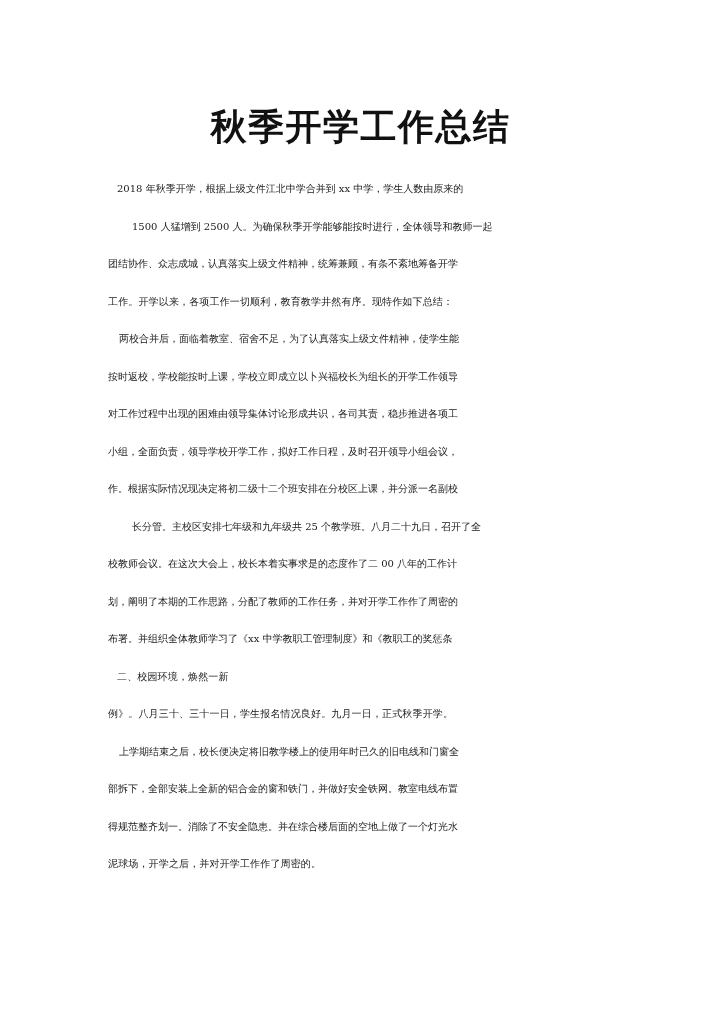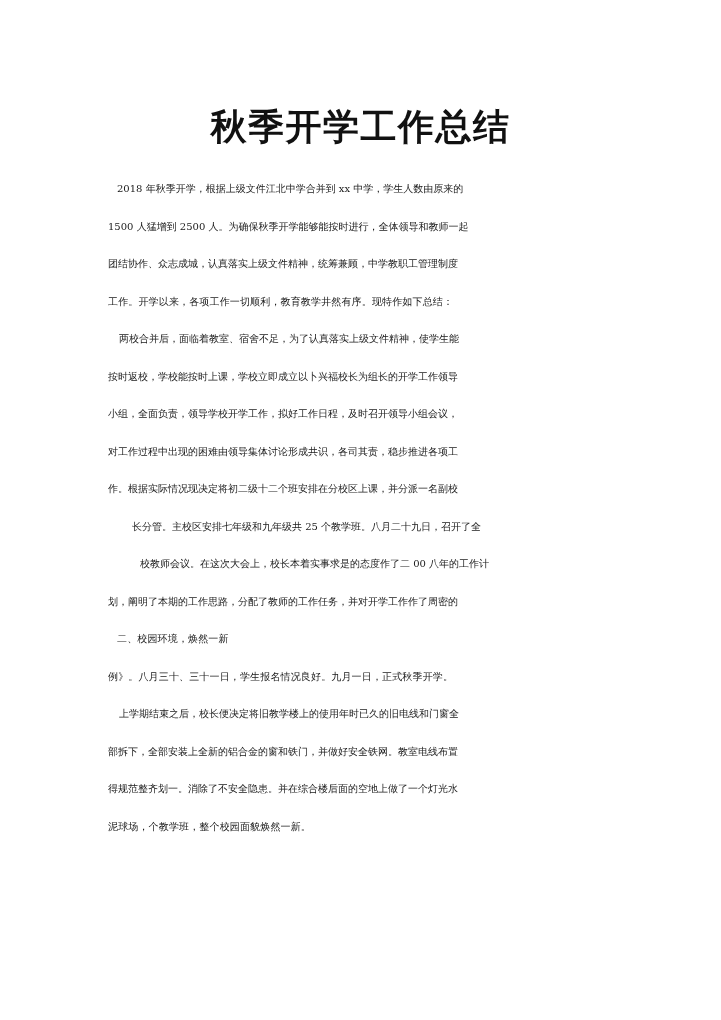--- a/index.html
+++ b/index.html
@@ -79,36 +79,37 @@
 </style>
 </head>
 <body>
 
 <div class="page">
 
   <h1 class="doc-title">秋季开学工作总结</h1>
 
   <div class="doc-body">
     <div class="line justify indent-1" style="display: block;"><span style="letter-spacing: 0px;">2018 年秋季开学，根据上级文件江北中学合并到 xx 中学，学生人数由原来的</span></div>
-    <div class="line justify" style="display: block;"><span style="letter-spacing: 0px;">1500 人猛增到 2500 人。为确保秋季开学能够能按时进行，全体领导和教师一起</span></div>
-    <div class="line justify" style="display: block;"><span style="letter-spacing: 0px;">团结协作、众志成城，认真落实上级文件精神，统筹兼顾，中学教职工管理制度</span></div>
+    <div class="line justify" style="display: block;"><span style="letter-spacing: 0px; margin-left: 24px;">1500 人猛增到 2500 人。为确保秋季开学能够能按时进行，全体领导和教师一起</span></div>
+    <div class="line justify" style="display: block;"><span style="letter-spacing: 0px;">团结协作、众志成城，认真落实上级文件精神，统筹兼顾，有条不紊地筹备开学</span></div>
     <div class="line ragged"><span>工作。开学以来，各项工作一切顺利，教育教学井然有序。现特作如下总结：</span></div>
 
 
     <div class="line justify indent-2" style="display: block;"><span style="letter-spacing: 0px;">两校合并后，面临着教室、宿舍不足，为了认真落实上级文件精神，使学生能</span></div>
     <div class="line justify" style="display: block;"><span style="letter-spacing: 0px;">按时返校，学校能按时上课，学校立即成立以卜兴福校长为组长的开学工作领导</span></div>
+    <div class="line justify" style="display: block;"><span style="letter-spacing: 0px;">对工作过程中出现的困难由领导集体讨论形成共识，各司其责，稳步推进各项工</span></div>
     <div class="line justify" style="display: block;"><span style="letter-spacing: 0px;">小组，全面负责，领导学校开学工作，拟好工作日程，及时召开领导小组会议，</span></div>
-    <div class="line justify" style="display: block;"><span style="letter-spacing: 0px;">对工作过程中出现的困难由领导集体讨论形成共识，各司其责，稳步推进各项工</span></div>
     <div class="line justify" style="display: block;"><span style="letter-spacing: 0px;">作。根据实际情况现决定将初二级十二个班安排在分校区上课，并分派一名副校</span></div>
     <div class="line justify" style="display: block; margin-left: 24px;"><span style="letter-spacing: 0px;">长分管。主校区安排七年级和九年级共 25 个教学班。八月二十九日，召开了全</span></div>
-    <div class="line justify" style="display: block; margin-left: 32px;"><span style="letter-spacing: 0px;">校教师会议。在这次大会上，校长本着实事求是的态度作了二 00 八年的工作计</span></div>
+    <div class="line justify" style="display: block;"><span style="letter-spacing: 0px;">校教师会议。在这次大会上，校长本着实事求是的态度作了二 00 八年的工作计</span></div>
     <div class="line justify" style="display: block;"><span style="letter-spacing: 0px;">划，阐明了本期的工作思路，分配了教师的工作任务，并对开学工作作了周密的</span></div>
+    <div class="line justify" style="display: block;"><span style="letter-spacing: 0px;">布署。并组织全体教师学习了《xx 中学教职工管理制度》和《教职工的奖惩条</span></div>
     <div class="line ragged heading"><span>二、校园环境，焕然一新</span></div>
 
     <div class="line ragged"><span>例》。八月三十、三十一日，学生报名情况良好。九月一日，正式秋季开学。</span></div>
 
     <div class="line justify indent-2" style="display: block;"><span style="letter-spacing: 0px;">上学期结束之后，校长便决定将旧教学楼上的使用年时已久的旧电线和门窗全</span></div>
     <div class="line justify" style="display: block;"><span style="letter-spacing: 0px;">部拆下，全部安装上全新的铝合金的窗和铁门，并做好安全铁网。教室电线布置</span></div>
     <div class="line justify" style="display: block;"><span style="letter-spacing: 0px;">得规范整齐划一。消除了不安全隐患。并在综合楼后面的空地上做了一个灯光水</span></div>
-    <div class="line ragged"><span>泥球场，个教学班，整个校园面貌焕然一新。</span></div>
+    <div class="line ragged"><span>泥球场，开学之后，并对开学工作作了周密的。</span></div>
   </div>
 
 </div>
 
 </body></html>

